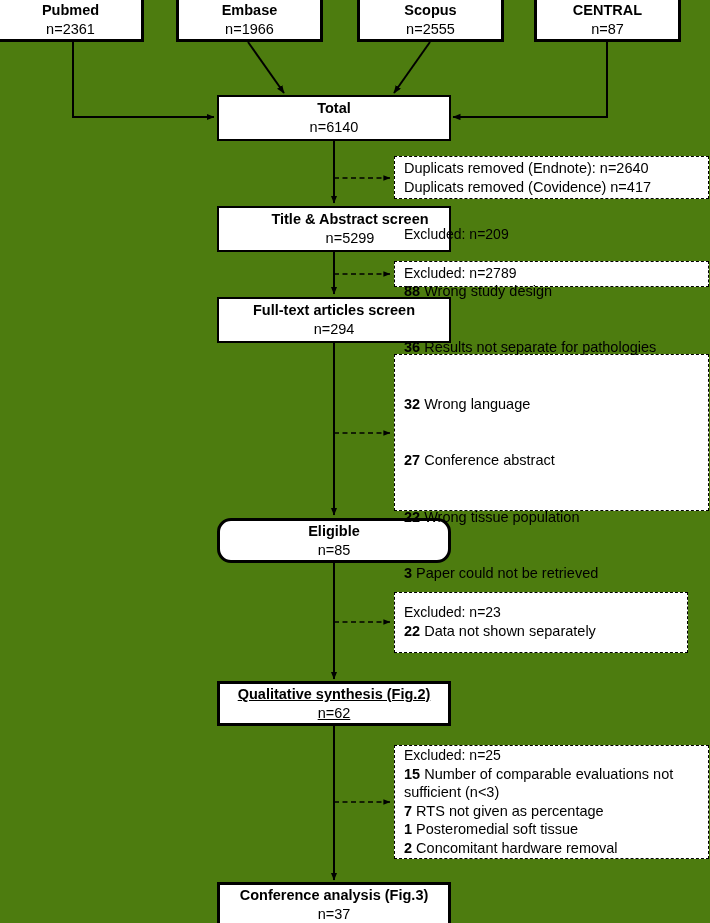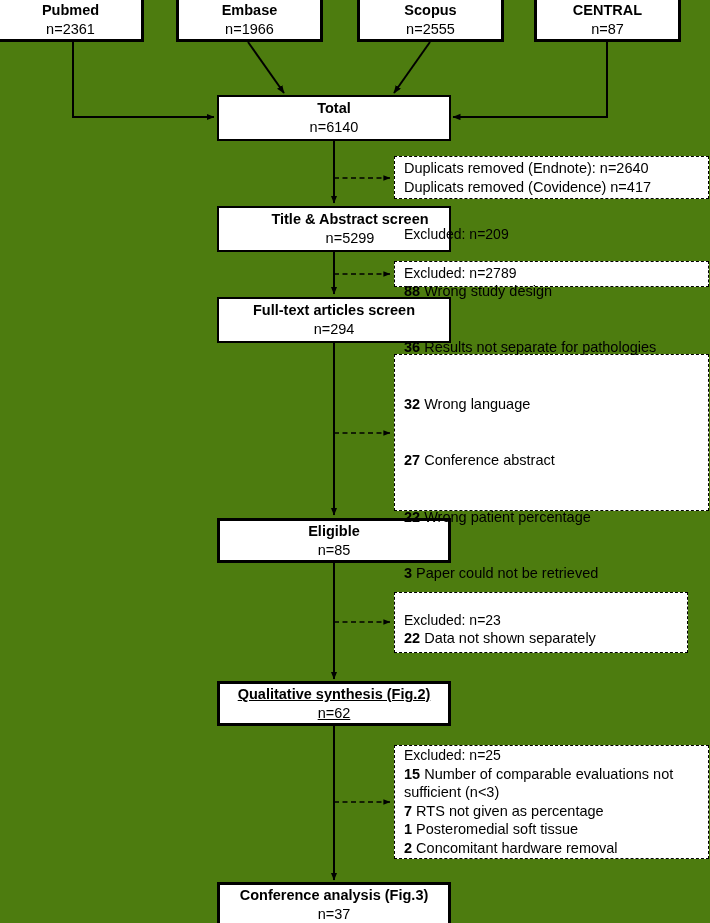--- a/index.html
+++ b/index.html
@@ -157,21 +157,21 @@
   <div class="node solid" style="left:217px; top:206px; width:234px; height:46px;padding-left:32px;">
     <div class="title-reg">Title &amp; Abstract screen</div>
     <div class="count">n=5299</div>
   </div>
 
   <div class="node solid" style="left:217px; top:297px; width:234px; height:46px;">
     <div class="title-reg">Full-text articles screen</div>
     <div class="count">n=294</div>
   </div>
 
-  <div class="node solid-thick" style="left:217px; top:518px; width:234px; height:45px;">
+  <div class="node solid-thick" style="left:217px; top:518px; width:234px; height:45px;border-radius:14px;">
     <div class="title">Eligible</div>
     <div class="count">n=85</div>
   </div>
 
   <div class="node solid-thick" style="left:217px; top:681px; width:234px; height:45px;text-decoration:underline;">
     <div class="title">Qualitative synthesis (Fig.2)</div>
     <div class="count">n=62</div>
   </div>
 
   <div class="node solid-thick" style="left:217px; top:882px; width:234px; height:45px;">
@@ -201,33 +201,33 @@
     <div class="excl-line">
       <b>32</b>
       <span>Wrong language</span>
     </div>
     <div class="excl-line">
       <b>27</b>
       <span>Conference abstract</span>
     </div>
     <div class="excl-line">
       <b>22</b>
-      <span>Wrong patient percentage</span>
+      <span>Wrong tissue population</span>
     </div>
     <div class="excl-line">
       <b>3</b>
       <span>Paper could not be retrieved</span>
     </div>
     <div class="excl-line">
       <b>1</b>
       <span>Follow-up study</span>
     </div>
   </div>
 
-  <div class="node dashed" style="left:394px; top:592px; width:294px; height:61px;justify-content:flex-end;">
+  <div class="node dashed" style="left:394px; top:592px; width:294px; height:61px;">
     <div class="excl-head">Excluded: n=23</div>
     <div class="excl-line">
       <b>22</b>
       <span>Data not shown separately</span>
     </div>
   </div>
 
   <div class="node dashed" style="left:394px; top:745px; width:315px; height:114px;">
     <div class="excl-head">Excluded: n=25</div>
     <div class="excl-line">

